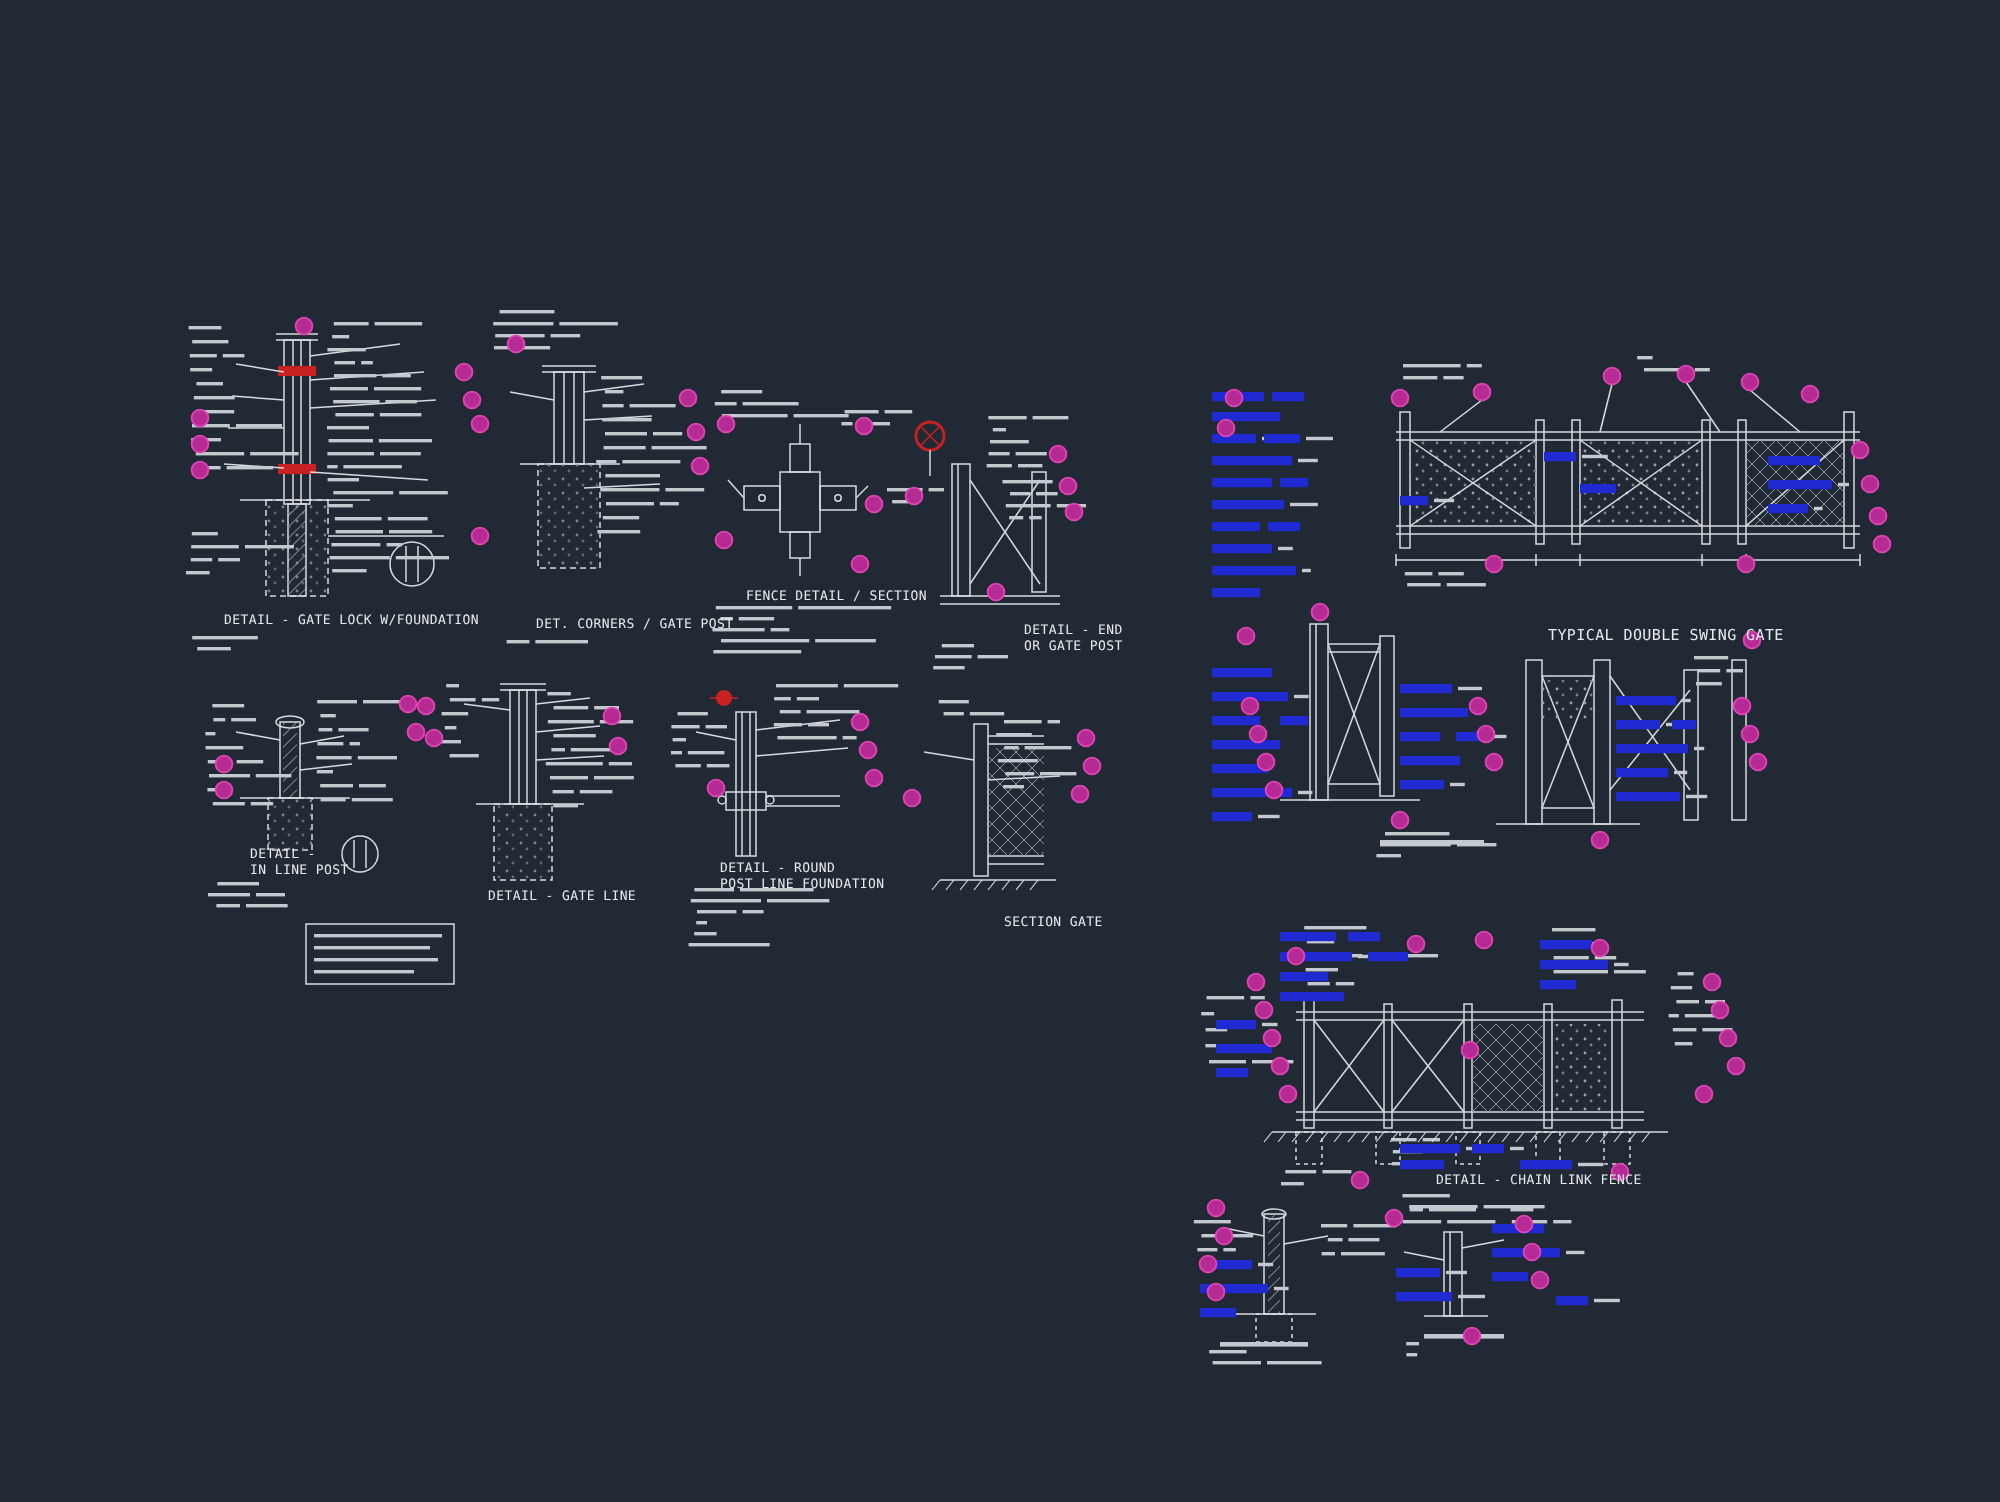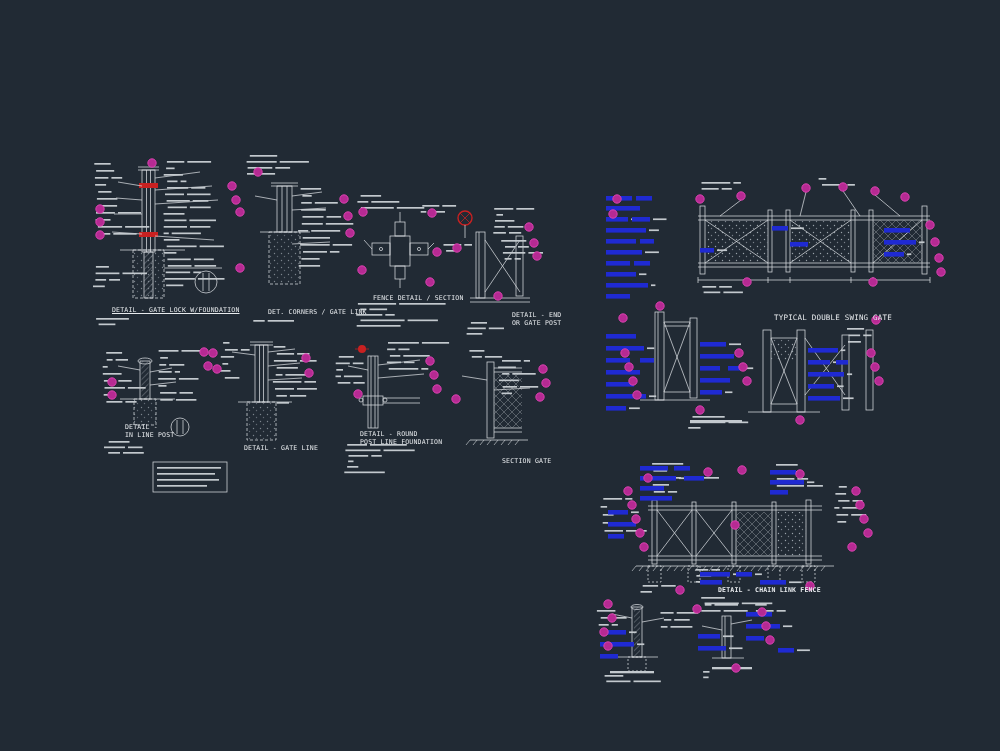--- a/index.html
+++ b/index.html
@@ -798,27 +798,27 @@
         <circle cx="697" cy="609" r="4.2" fill="#b62a93" stroke="#e145b5" stroke-width="0.9"></circle>
         <circle cx="762" cy="612" r="4.2" fill="#b62a93" stroke="#e145b5" stroke-width="0.9"></circle>
         <circle cx="766" cy="626" r="4.2" fill="#b62a93" stroke="#e145b5" stroke-width="0.9"></circle>
         <circle cx="770" cy="640" r="4.2" fill="#b62a93" stroke="#e145b5" stroke-width="0.9"></circle>
         <circle cx="604" cy="632" r="4.2" fill="#b62a93" stroke="#e145b5" stroke-width="0.9"></circle>
         <circle cx="608" cy="646" r="4.2" fill="#b62a93" stroke="#e145b5" stroke-width="0.9"></circle>
         <circle cx="736" cy="668" r="4.2" fill="#b62a93" stroke="#e145b5" stroke-width="0.9"></circle>
       </g>
     </svg>
 
-  <div class="cad-label" style="left:96px;  top:307px;text-decoration:underline;">DETAIL - GATE LOCK W/FOUNDATION</div>
-  <div class="cad-label" style="left:252px; top:309px;">DET. CORNERS / GATE LINK</div>
+  <div class="cad-label" style="left:96px;  top:307px;">DETAIL - GATE LOCK W/FOUNDATION</div>
+  <div class="cad-label" style="left:252px; top:309px;">DET. CORNERS / GATE POST</div>
   <div class="cad-label" style="left:357px; top:295px;">FENCE DETAIL / SECTION</div>
   <div class="cad-label" style="left:468px; top:312px;margin-left:28px;">DETAIL - END
 OR GATE POST</div>
   <div class="cad-label" style="left:109px; top:424px;">DETAIL -
 IN LINE POST</div>
   <div class="cad-label" style="left:228px; top:445px;">DETAIL - GATE LINE</div>
   <div class="cad-label" style="left:344px; top:431px;">DETAIL - ROUND
 POST LINE FOUNDATION</div>
   <div class="cad-label" style="left:486px; top:458px;">SECTION GATE</div>
   <div class="cad-label big" style="left:758px; top:291px;margin-top:23px;">TYPICAL DOUBLE SWING GATE</div>
-  <div class="cad-label" style="left:702px; top:587px;font-weight:bold;">DETAIL - CHAIN LINK FENCE</div>
+  <div class="cad-label" style="left:702px; top:587px;">DETAIL - CHAIN LINK FENCE</div>
 
 </div>
 
 </body></html>

